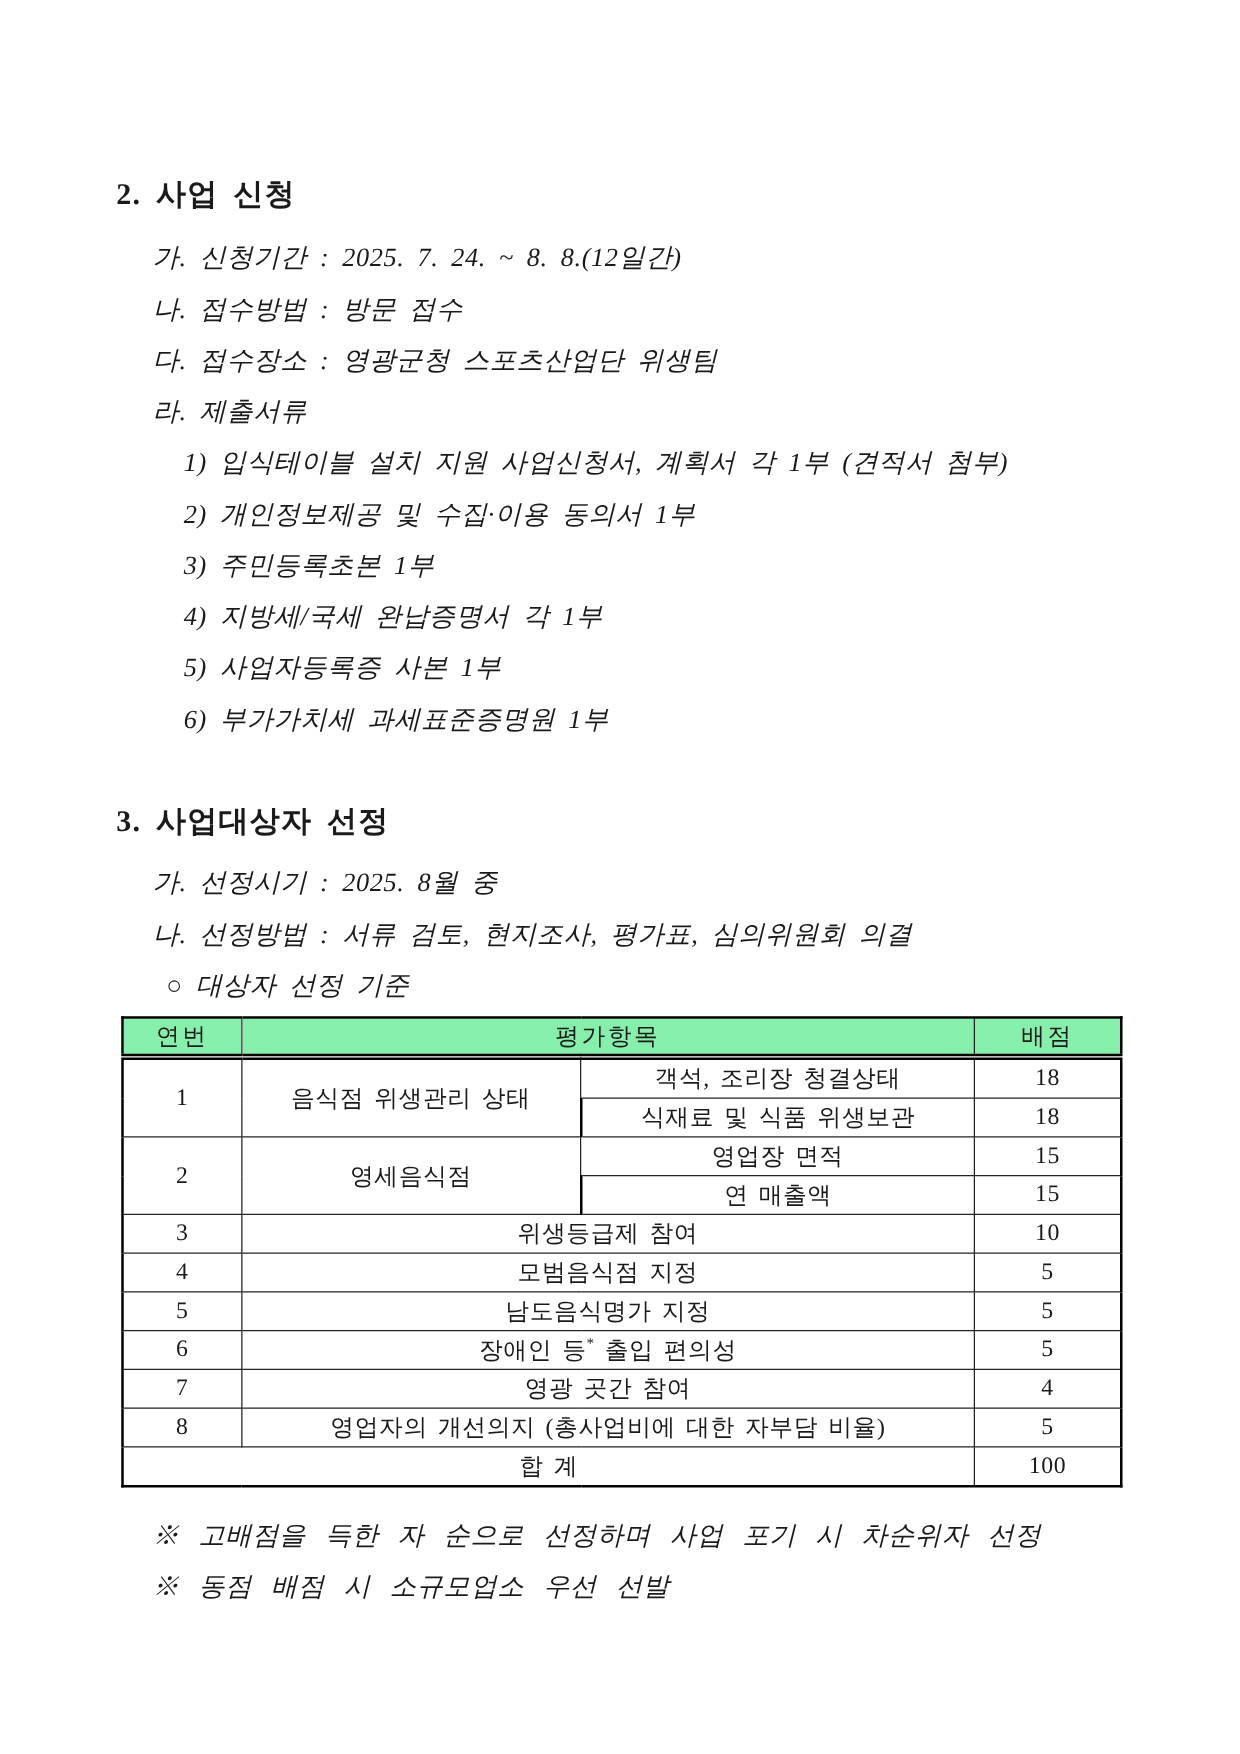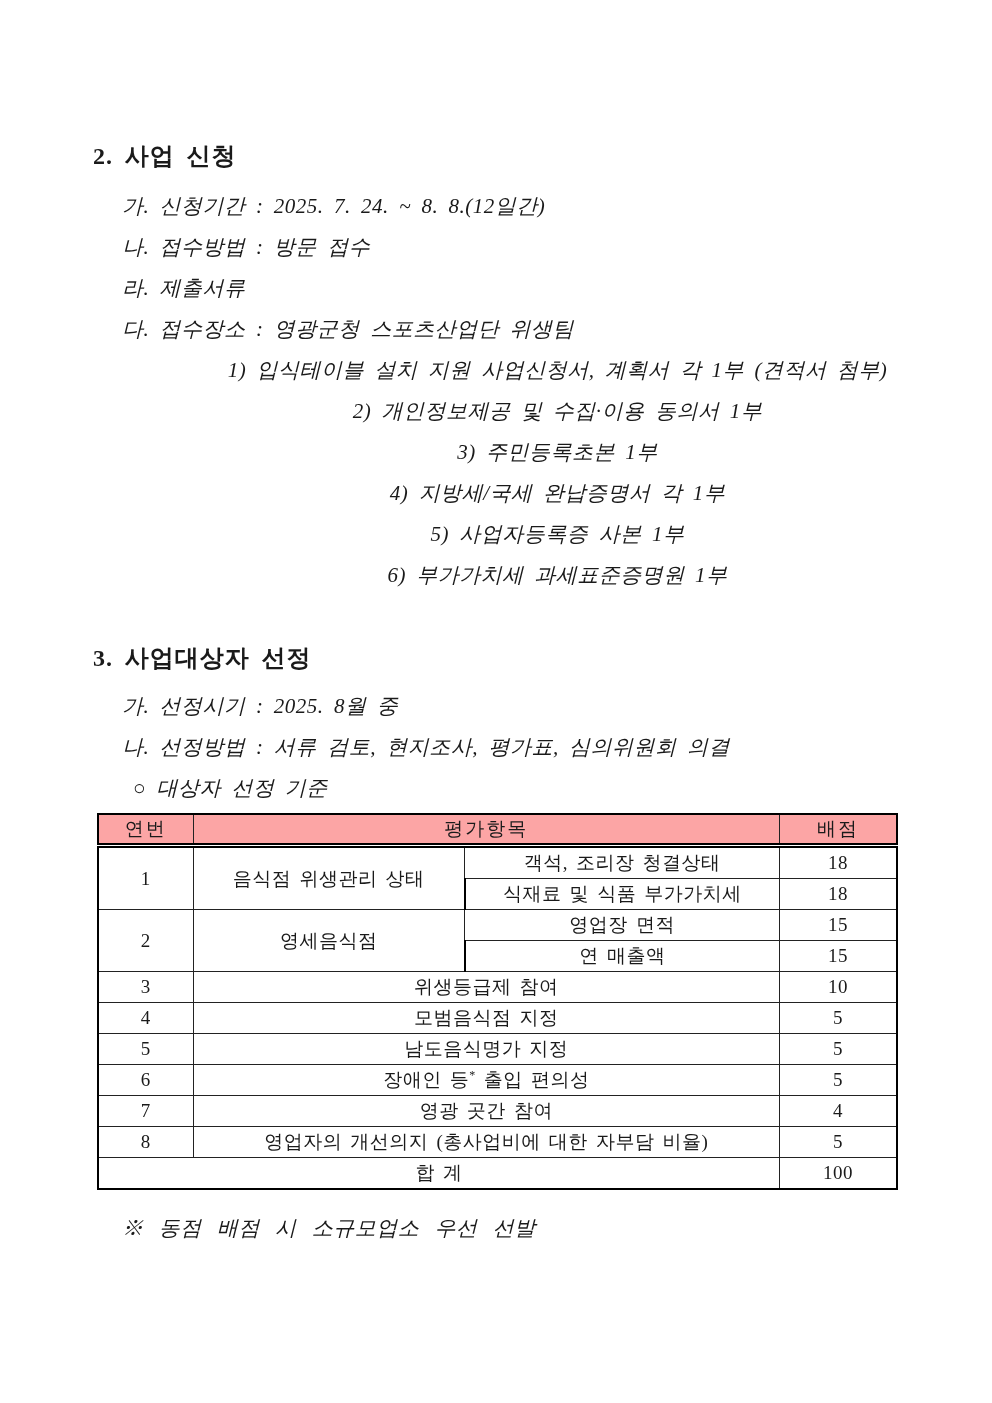--- a/index.html
+++ b/index.html
@@ -28,21 +28,21 @@
   .sec-heading.sec3 { margin-top: 46px; margin-bottom: 12px; }
   .line {
     font-size: 21px;
     line-height: 41px;
     word-spacing: 0.22em;
     letter-spacing: 0.5px;
     white-space: nowrap;
     font-style: italic;
   }
   .indent-1 { padding-left: 29px; }
-  .indent-2 { padding-left: 54px; text-align: center; }
+  .indent-2 { padding-left: 54px; }
   .indent-circ { padding-left: 40px; }
   .criteria-table {
     border-collapse: collapse;
     table-layout: fixed;
     width: 801px;
     margin: 4px 0 0 4px;
     font-size: 19px;
     letter-spacing: 0.5px;
     word-spacing: 0.15em;
   }
@@ -52,21 +52,21 @@
   .criteria-table col.c-sc   { width: 14.7%; }
   .criteria-table th, .criteria-table td {
     border: 1px solid #222222;
     text-align: center;
     vertical-align: middle;
     padding: 0 4px;
     overflow: hidden;
     white-space: nowrap;
   }
   .criteria-table th {
-    background: #fca5a5;
+    background: #86efac;
     font-weight: normal;
     height: 28px;
     border-bottom: 5px double #000000;
     letter-spacing: 2px;
   }
   .criteria-table td { height: 30px; }
   .criteria-table tr > *:first-child { border-left: 2px solid #000; }
   .criteria-table tr > *:last-child { border-right: 2px solid #000; }
   .criteria-table thead th { border-top: 2px solid #000; }
   .criteria-table .total-row td { border-bottom: 2px solid #000; margin-left: 40px; }
@@ -76,22 +76,22 @@
 </style>
 </head>
 <body>
 
 <div class="doc">
 
   <div class="sec-heading">2. 사업 신청</div>
 
   <div class="line indent-1">가. 신청기간 : 2025. 7. 24. ~ 8. 8.(12일간)</div>
   <div class="line indent-1">나. 접수방법 : 방문 접수</div>
+  <div class="line indent-1">다. 접수장소 : 영광군청 스포츠산업단 위생팀</div>
   <div class="line indent-1">라. 제출서류</div>
-  <div class="line indent-1">다. 접수장소 : 영광군청 스포츠산업단 위생팀</div>
 
   <div class="line indent-2">1) 입식테이블 설치 지원 사업신청서, 계획서 각 1부 (견적서 첨부)</div>
   <div class="line indent-2">2) 개인정보제공 및 수집·이용 동의서 1부</div>
   <div class="line indent-2">3) 주민등록초본 1부</div>
   <div class="line indent-2">4) 지방세/국세 완납증명서 각 1부</div>
   <div class="line indent-2">5) 사업자등록증 사본 1부</div>
   <div class="line indent-2">6) 부가가치세 과세표준증명원 1부</div>
 
   <div class="sec-heading sec3">3. 사업대상자 선정</div>
 
@@ -114,21 +114,21 @@
       </tr>
     </thead>
     <tbody>
       <tr>
         <td rowspan="2">1</td>
         <td rowspan="2">음식점 위생관리 상태</td>
         <td>객석, 조리장 청결상태</td>
         <td>18</td>
       </tr>
       <tr>
-        <td>식재료 및 식품 부가가치세</td>
+        <td>식재료 및 식품 위생보관</td>
         <td>18</td>
       </tr>
       <tr>
         <td rowspan="2">2</td>
         <td rowspan="2">영세음식점</td>
         <td>영업장 면적</td>
         <td>15</td>
       </tr>
       <tr>
         <td>연 매출액</td>
@@ -165,16 +165,17 @@
         <td>5</td>
       </tr>
       <tr class="total-row">
         <td colspan="3">합 계</td>
         <td>100</td>
       </tr>
     </tbody>
   </table>
 
   <div class="notes">
+    <div class="line indent-1">※ 고배점을 득한 자 순으로 선정하며 사업 포기 시 차순위자 선정</div>
     <div class="line indent-1">※ 동점 배점 시 소규모업소 우선 선발</div>
   </div>
 
 </div>
 
 </body></html>

